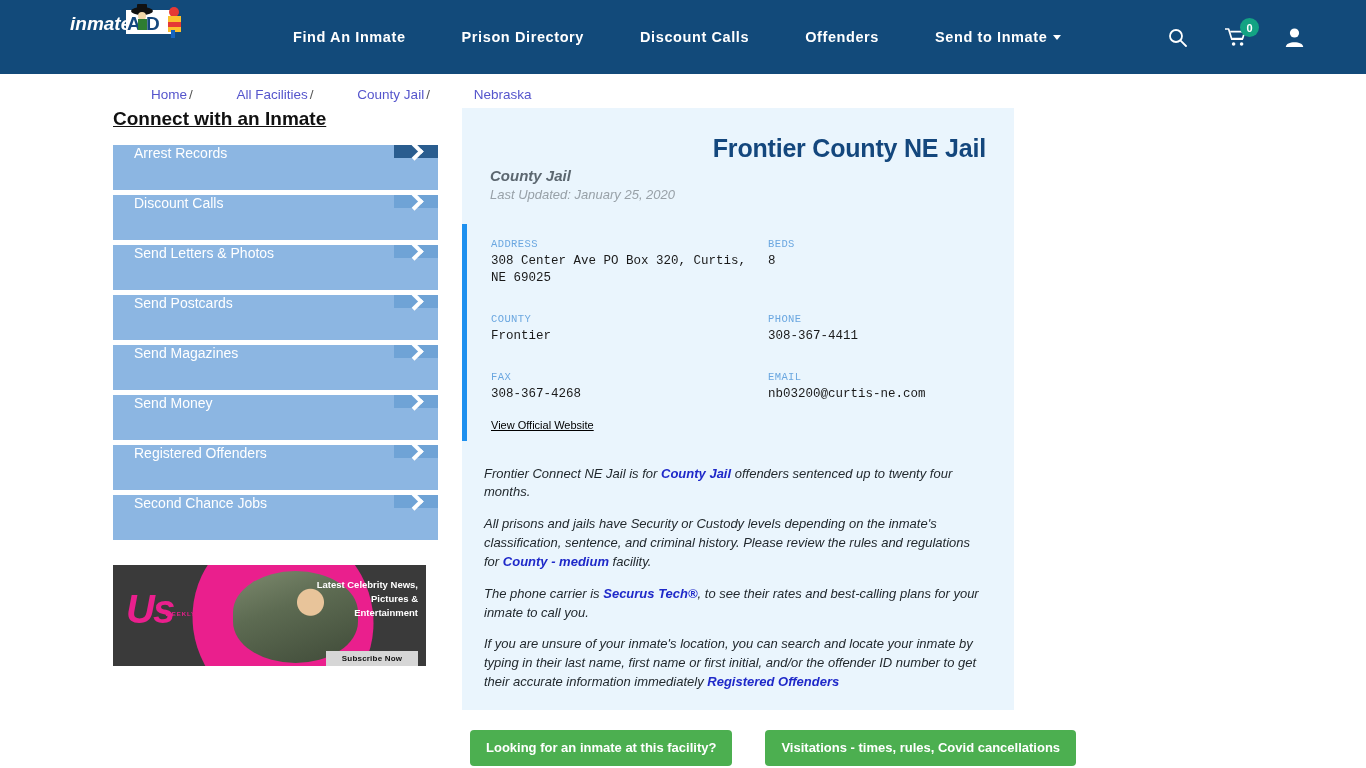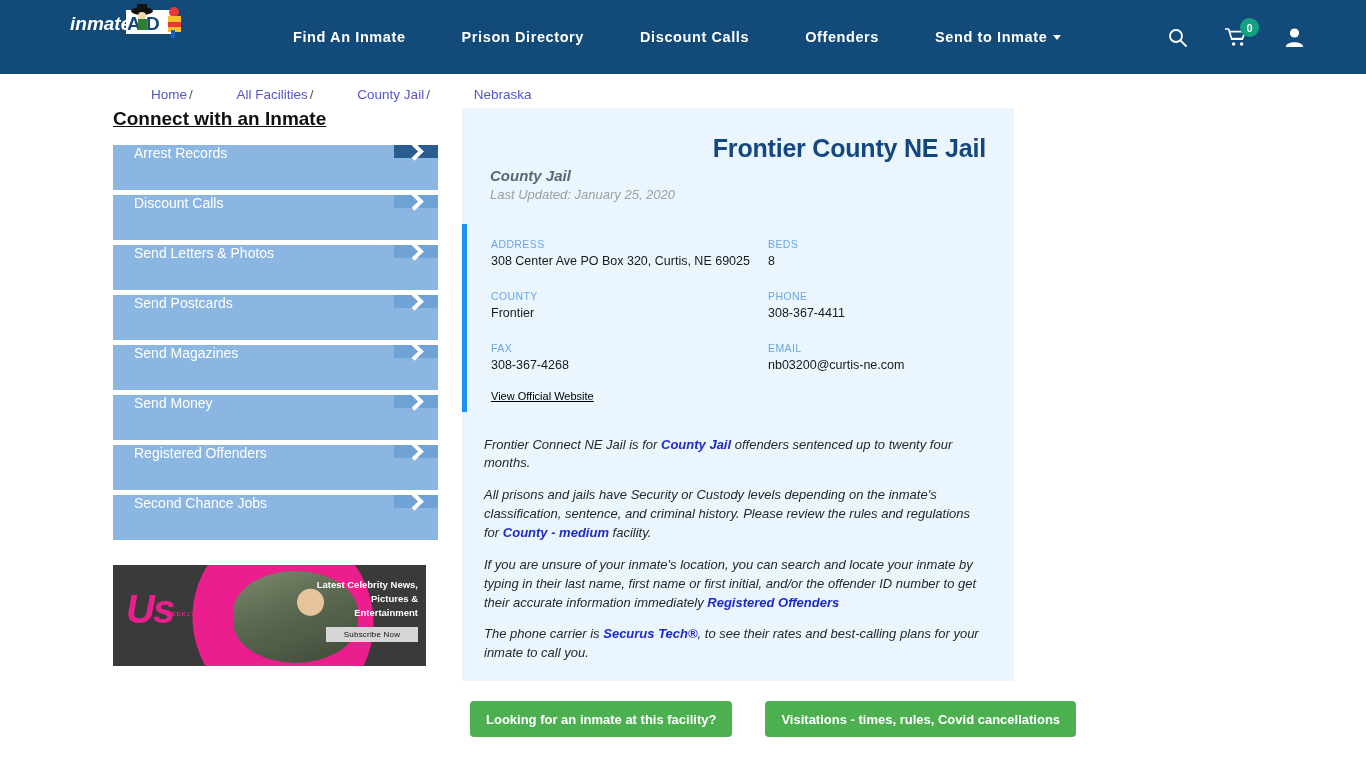--- a/index.html
+++ b/index.html
@@ -183,26 +183,26 @@
     right: 8px; top: 13px;
     width: 108px;
     color: #ffffff;
     font-size: 9.5px;
     font-weight: bold;
     text-align: right;
     line-height: 1.45;
   }
   .ad-btn {
     position: absolute;
-    right: 8px; bottom: 24px;
+    right: 8px; bottom: 0;
     width: 92px; height: 15px;
     background: #d6d6d6;
     color: #111;
     font-size: 8px;
-    font-weight: normal;
+    font-weight: bold;
     display: flex;
     align-items: center;
     justify-content: center;
     letter-spacing: 0.2px;
   }
 
   
   .main { margin-left: 24px; width: 552px; }
   .card {
     background: #eaf5fd;
@@ -231,21 +231,22 @@
   }
 
   .info-wrap {
     margin-top: 22px;
     border-left: 5px solid #1e90ef;
     padding: 14px 28px 8px 24px;
   }
   .info-grid {
     display: grid;
     grid-template-columns: 277px 1fr;
-    row-gap: 20px;
+    row-gap: 26px;
+    font-family: Liberation Mono, monospace;
   }
   .info-label {
     color: #6ba7e0;
     font-size: 10.5px;
     letter-spacing: 0.4px;
     margin-bottom: 3px;
   }
   .info-value {
     color: #1a1a1a;
     font-size: 12.5px;
@@ -460,22 +461,22 @@
                 <div class="info-label">EMAIL</div>
                 <div class="info-value">nb03200@curtis-ne.com</div>
               </div>
             </div>
           <a class="official-link" href="#">View Official Website</a>
         </div>
 
         <div class="body-text" id="body-text">
             <p><span>Frontier Connect NE Jail is for </span><a href="#">County Jail</a><span> offenders sentenced up to twenty four months.</span></p>
             <p><span>All prisons and jails have Security or Custody levels depending on the inmate's classification, sentence, and criminal history. Please review the rules and regulations for </span><a href="#">County - medium</a><span> facility.</span></p>
+            <p><span>The phone carrier is </span><a href="#">Securus Tech®</a><span>, to see their rates and best-calling plans for your inmate to call you.</span></p>
             <p><span>If you are unsure of your inmate's location, you can search and locate your inmate by typing in their last name, first name or first initial, and/or the offender ID number to get their accurate information immediately </span><a href="#">Registered Offenders</a></p>
-            <p><span>The phone carrier is </span><a href="#">Securus Tech®</a><span>, to see their rates and best-calling plans for your inmate to call you.</span></p>
           </div>
       </div>
 
       <div class="cta-row">
         <button class="cta-btn">Looking for an inmate at this facility?</button>
         <button class="cta-btn">Visitations - times, rules, Covid cancellations</button>
       </div>
     </div>
 
   </div>

